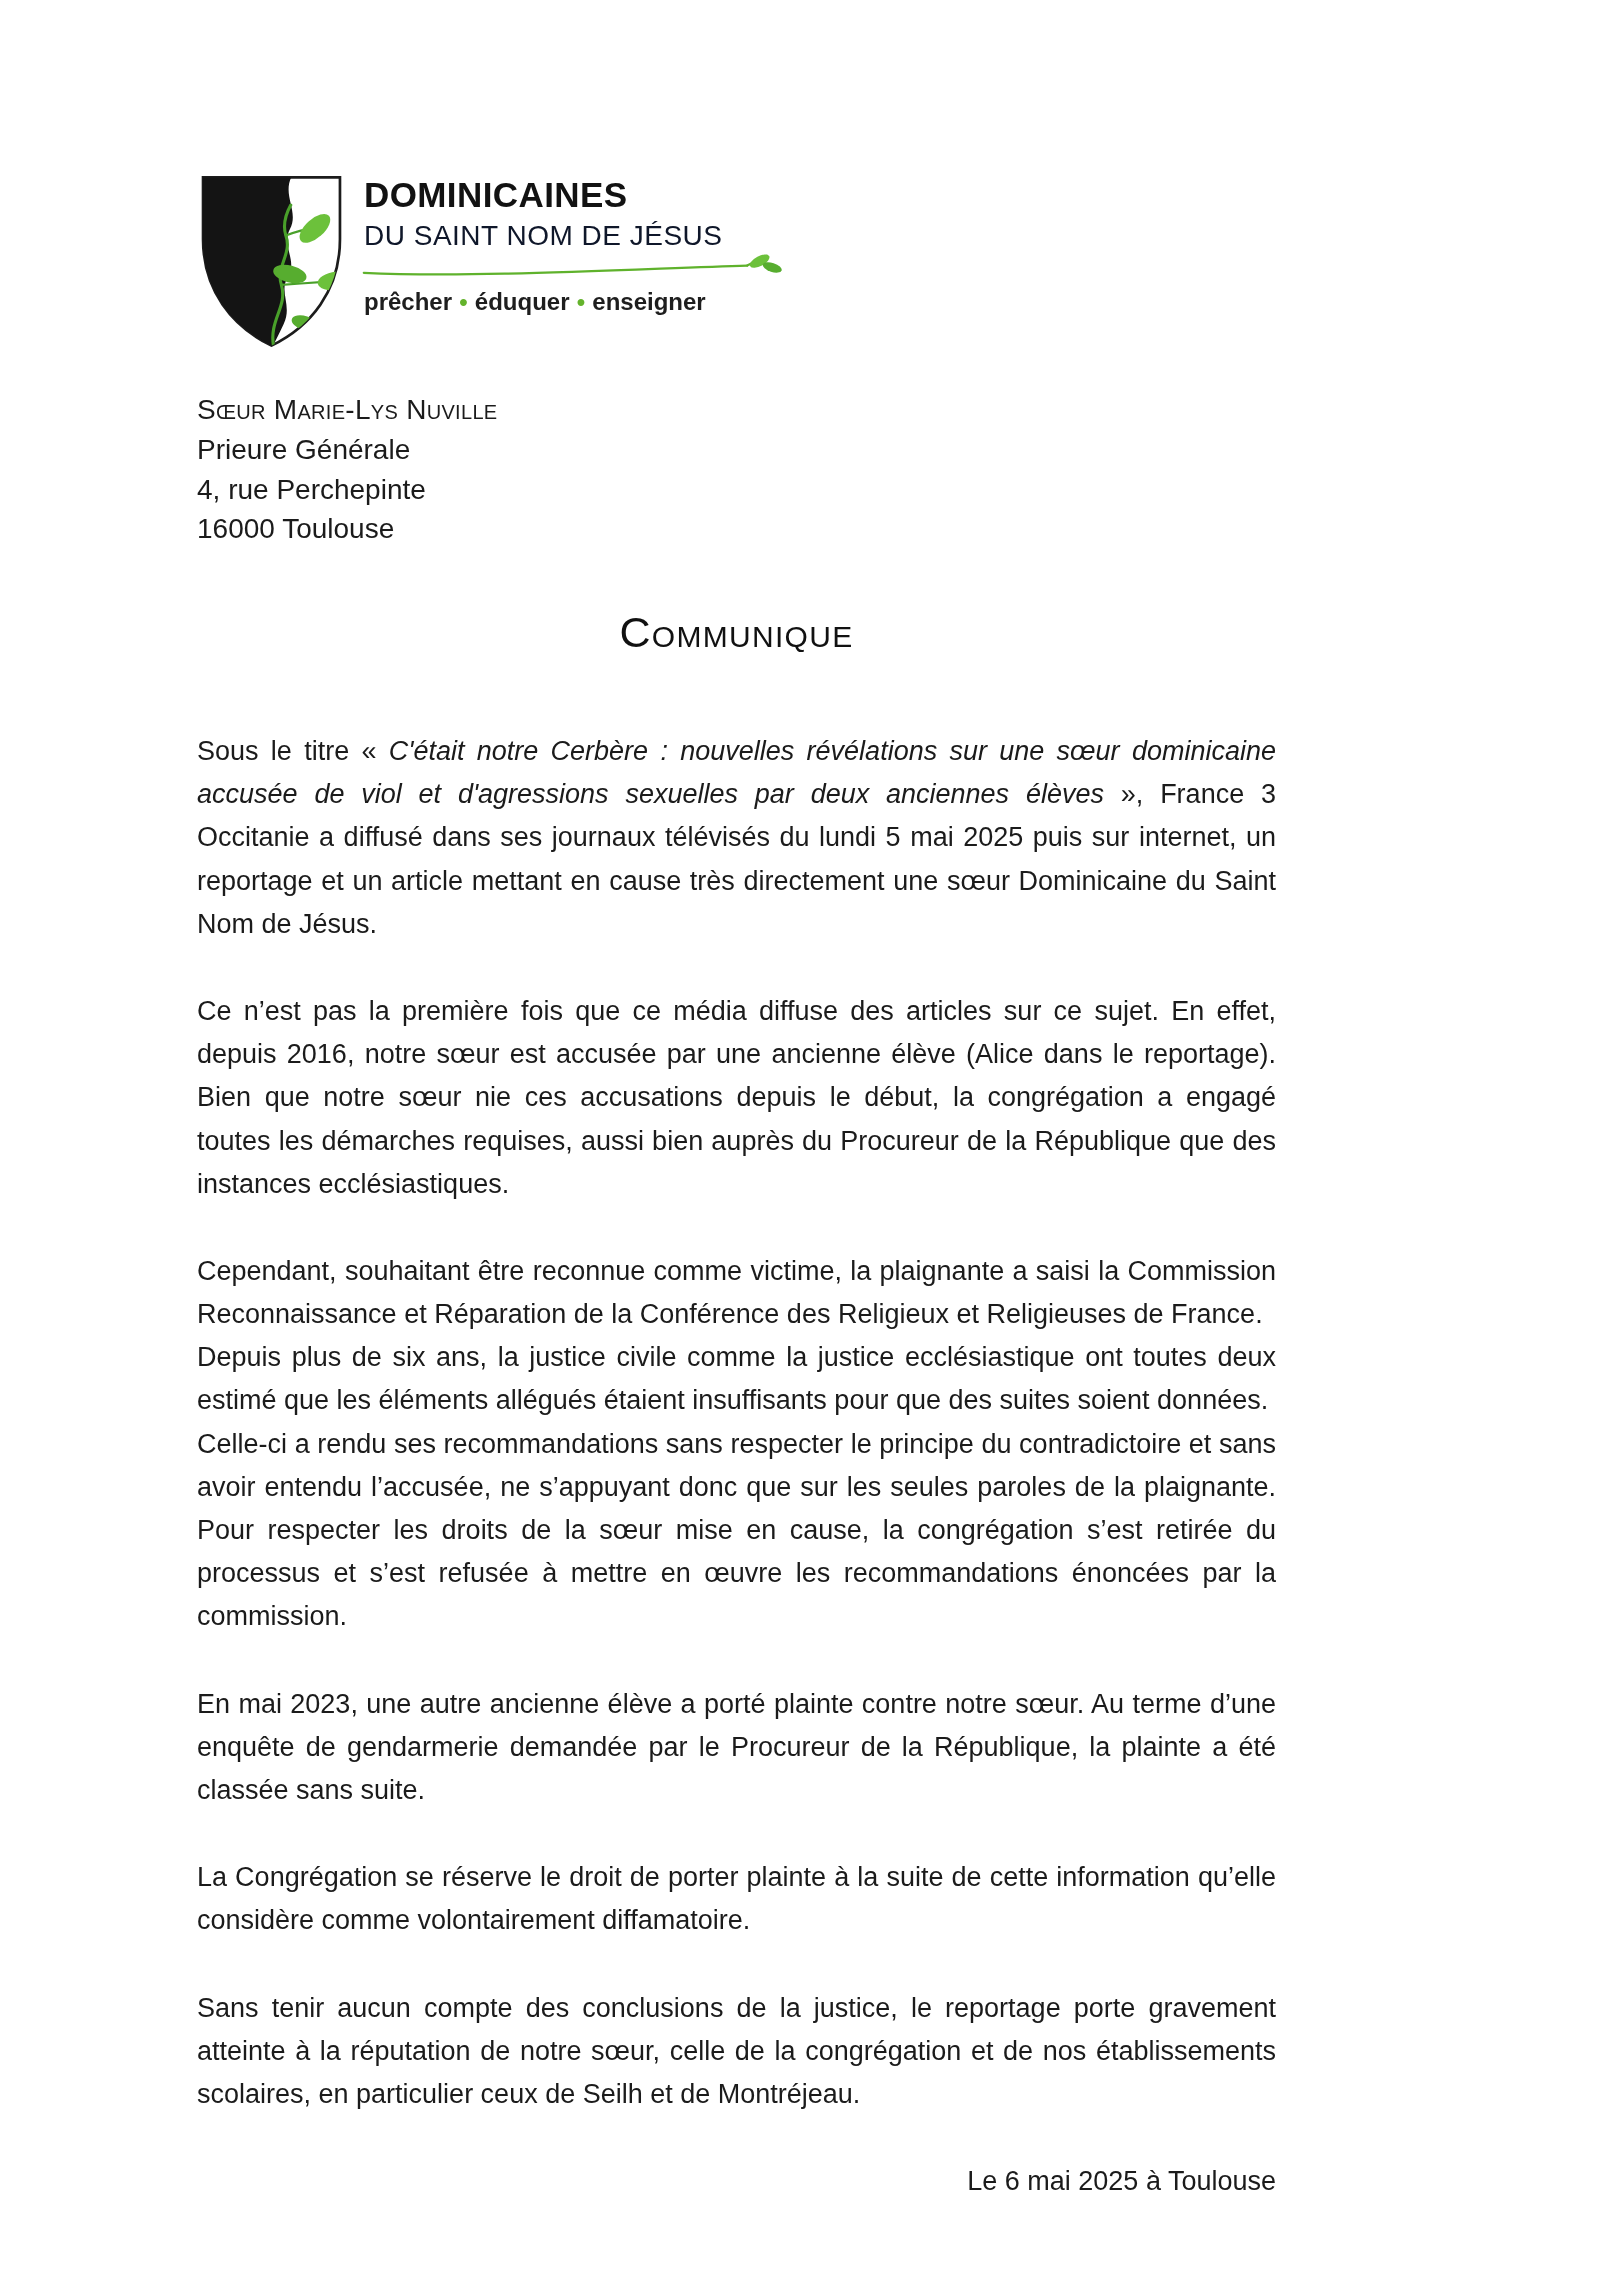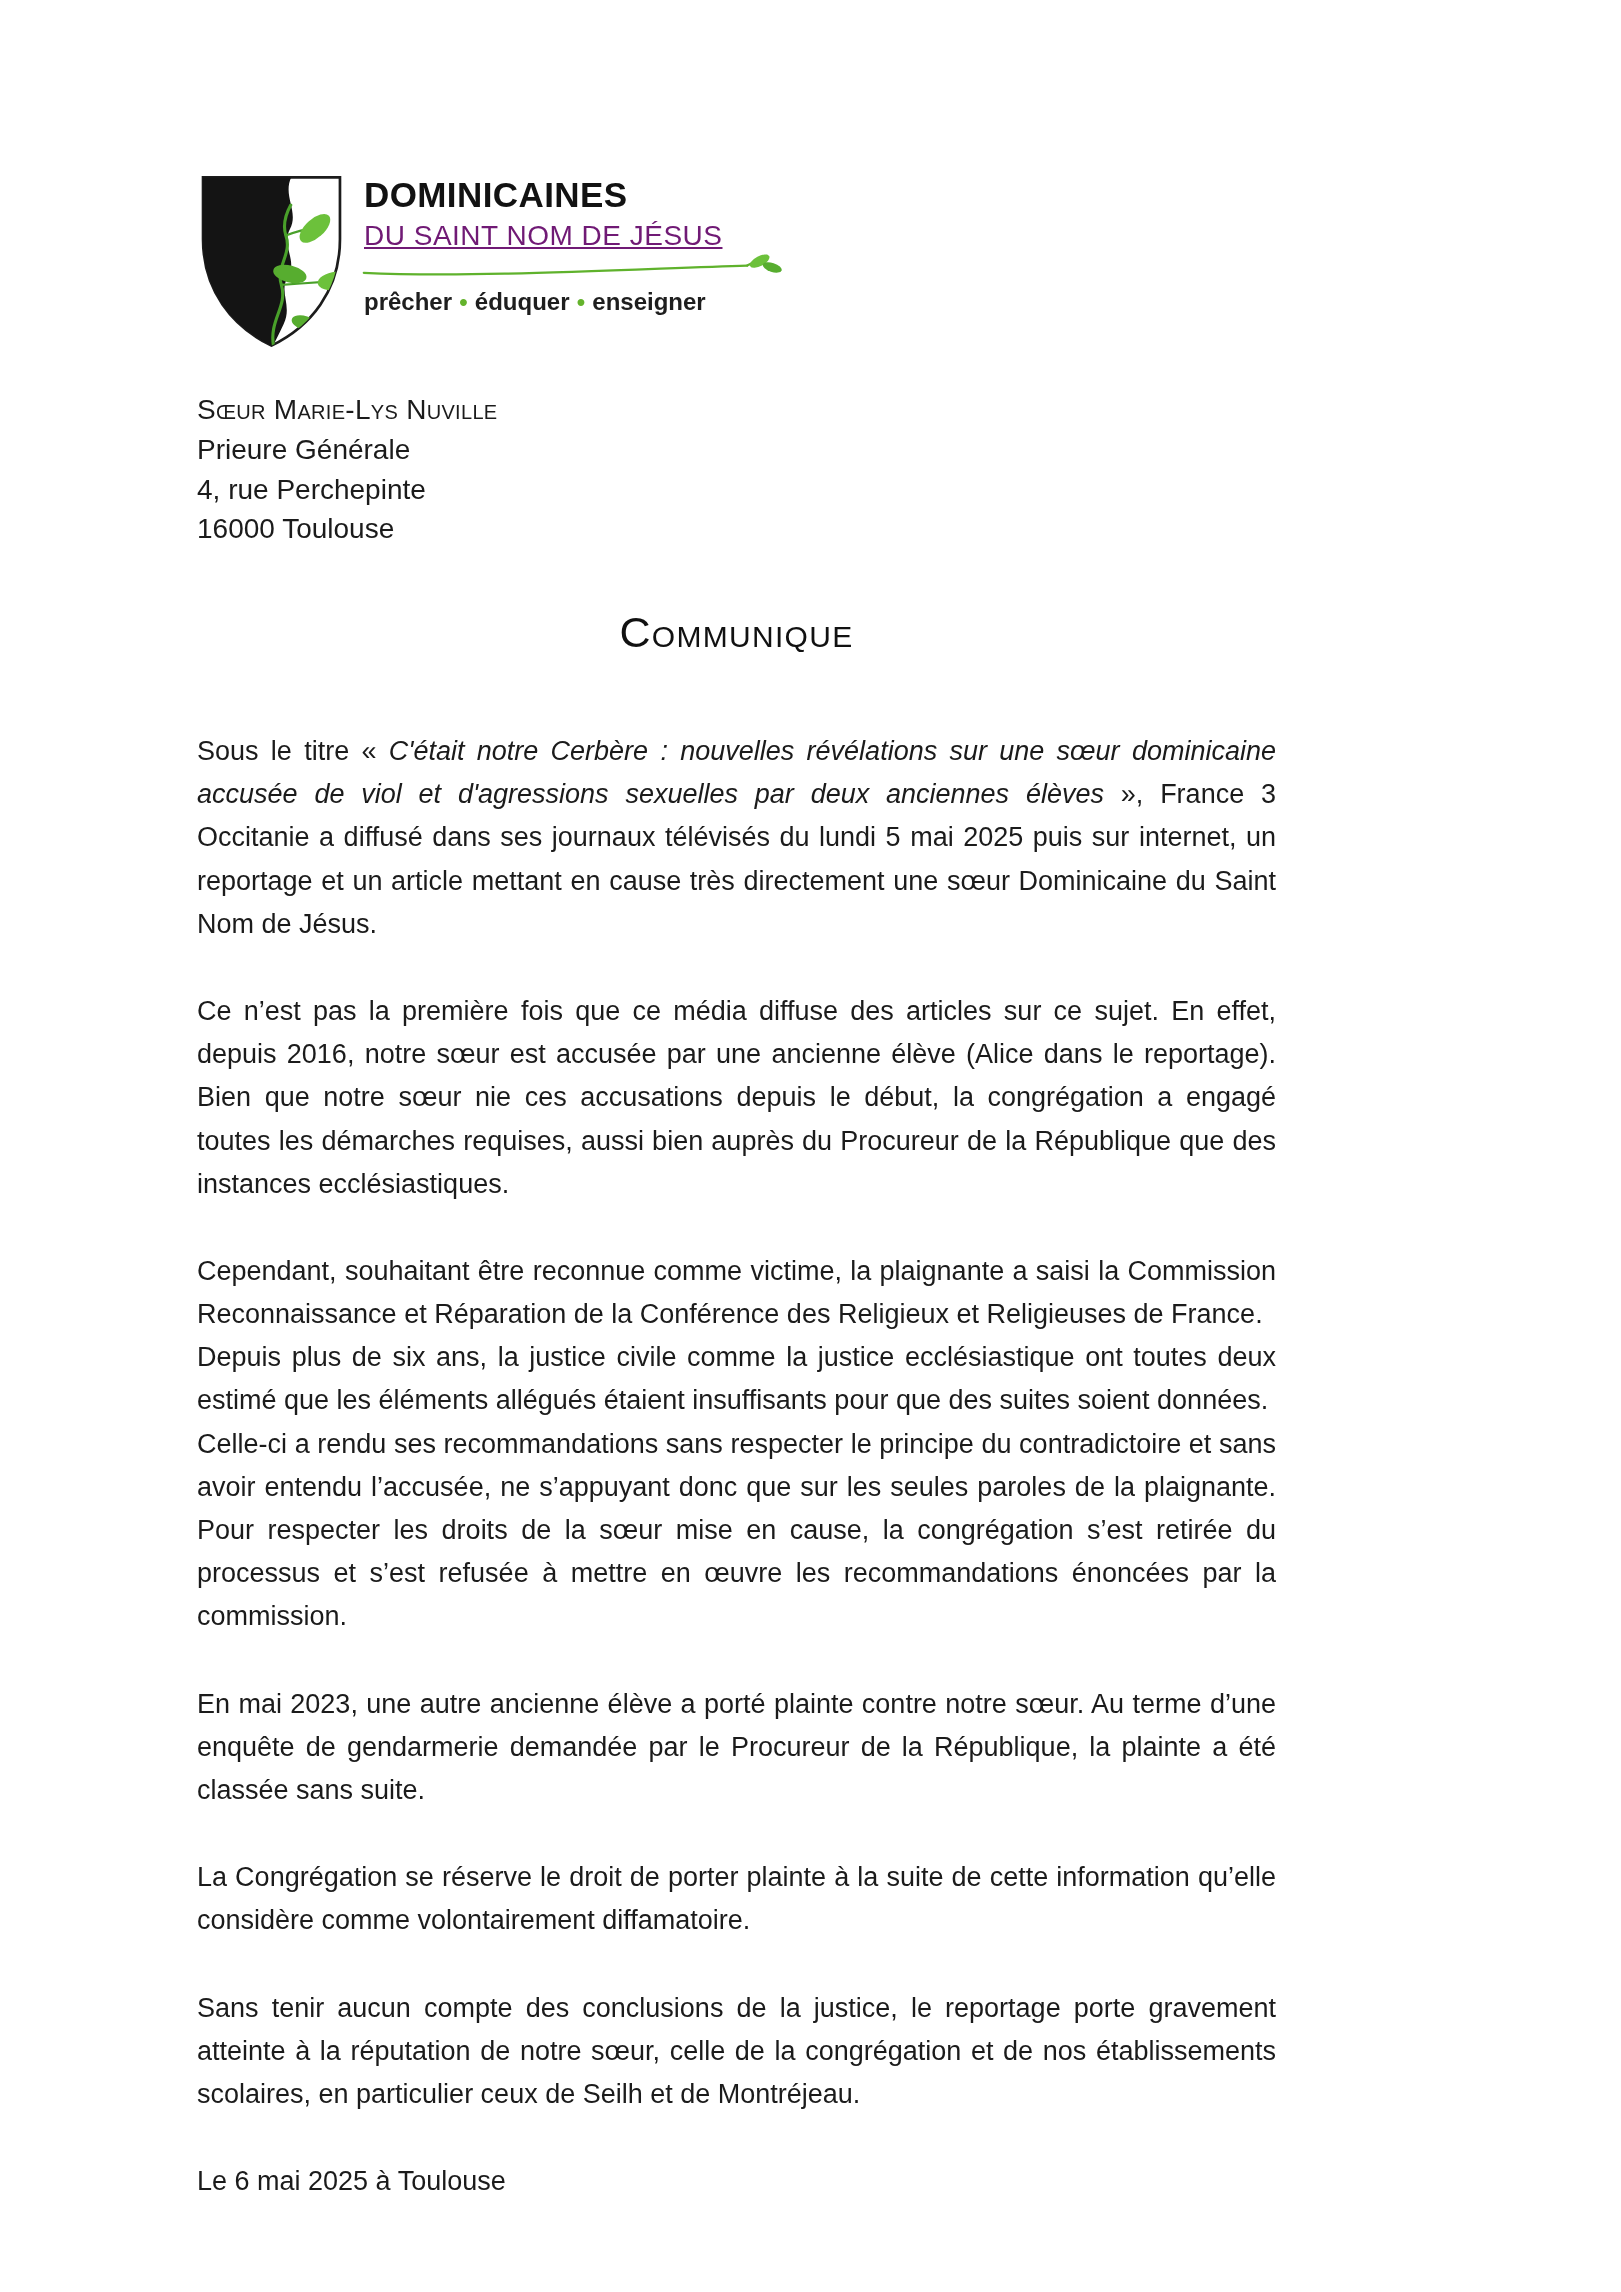--- a/index.html
+++ b/index.html
@@ -16,40 +16,40 @@
   
   .logo-row { display: flex; align-items: flex-start; gap: 18px; }
   .shield { width: 149px; height: 179px; flex: 0 0 auto; }
   .logo-text { padding-top: 5.4px; }
   .logo-title {
     font-size: 35px; font-weight: 700; letter-spacing: 0.4px;
     color: #121212; line-height: 1.05;
   }
   .logo-subtitle {
     font-size: 28px; font-weight: 400; letter-spacing: 0.5px;
-    color: #701a75; margin-top: 7.2px; line-height: 1.05; text-decoration: underline;
+    color: #0f172a; margin-top: 7.2px; line-height: 1.05;
   }
   .swoosh { display: block; margin: 1.8px 0 1.8px -1.8px; }
   .logo-tagline { font-size: 24px; font-weight: 700; color: #1e1e1e; margin-top: 8px; }
   .logo-tagline .dot { color: #64b32c; margin: 0 7.2px; font-weight: 700; }
   
   .sender { margin-top: 39px; font-size: 28px; line-height: 1.42; color: #1b1b1b; }
   .sc { font-variant: small-caps; letter-spacing: 0.3px; }
   
   .doc-title {
     margin-top: 59px; text-align: center;
     font-size: 43px; font-weight: 400; letter-spacing: 1.3px;
     font-variant: small-caps; color: #111;
   }
   
   .body-text { margin-top: 73px; font-size: 27px; line-height: 1.6; text-align: justify; }
   .body-text .para { margin: 0 0 44px 0; }
   .body-text .part { margin: 0; }
   .italic { font-style: italic; }
-  .dateline { font-size: 27px; margin-top: 18px; }
+  .dateline { text-align: right; font-size: 27px; margin-top: 18px; }
 </style>
 </head>
 <body>
 
 <div class="page">
 
   <div class="logo-row">
     <svg class="shield" viewBox="0 0 330 400" aria-hidden="true">
       <defs>
         <clipPath id="shieldClip">

